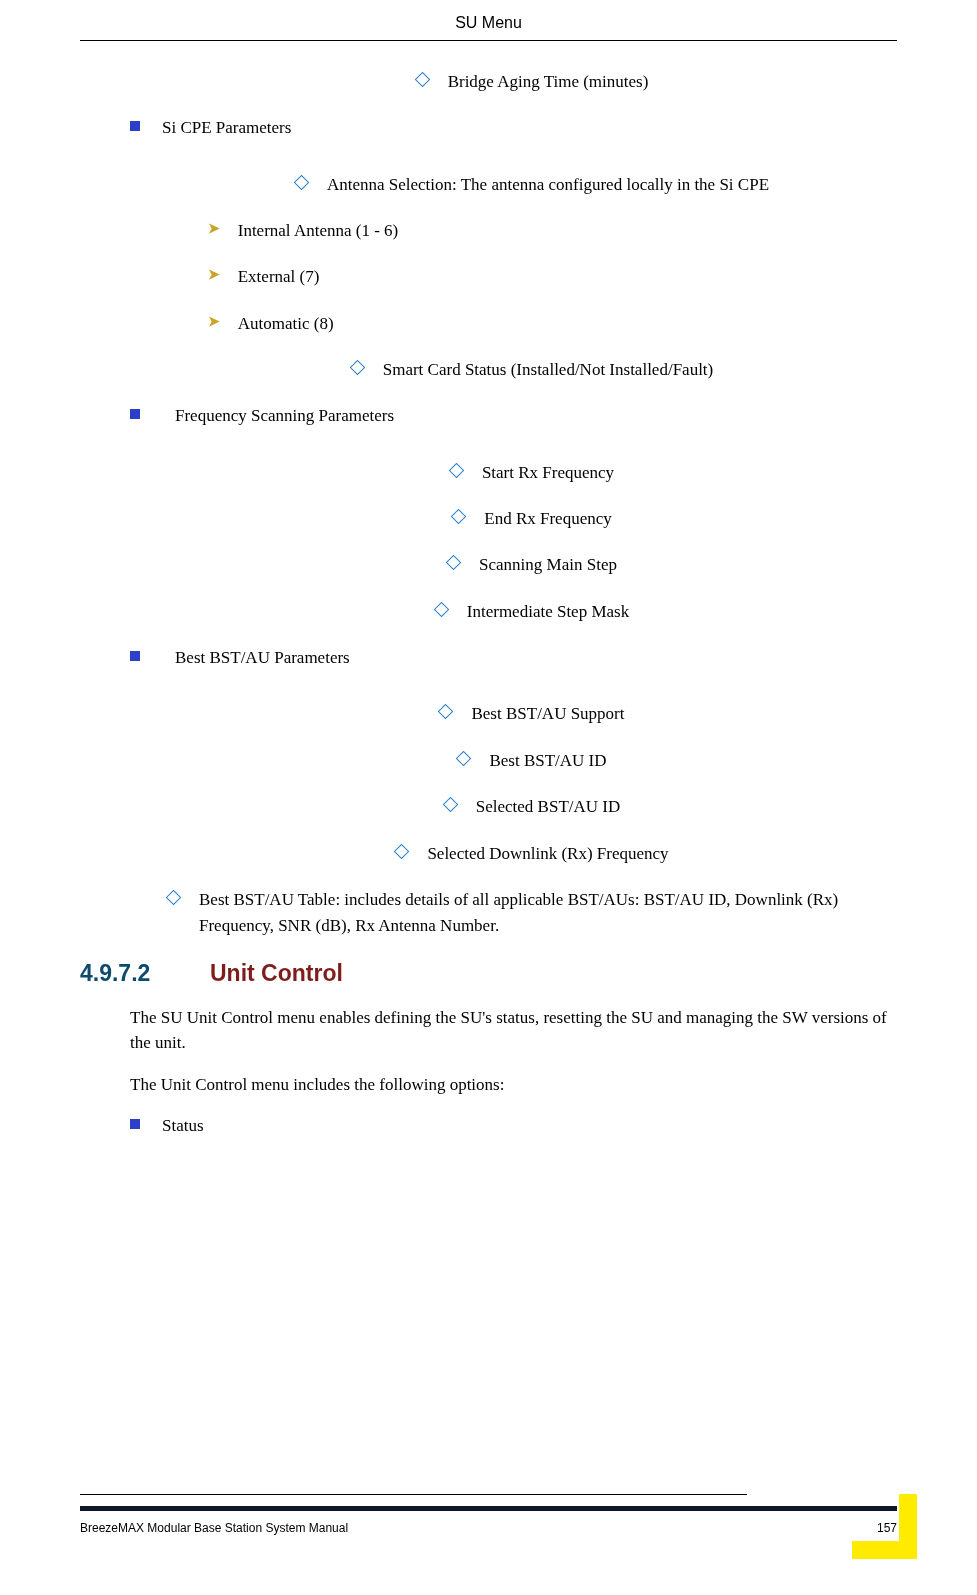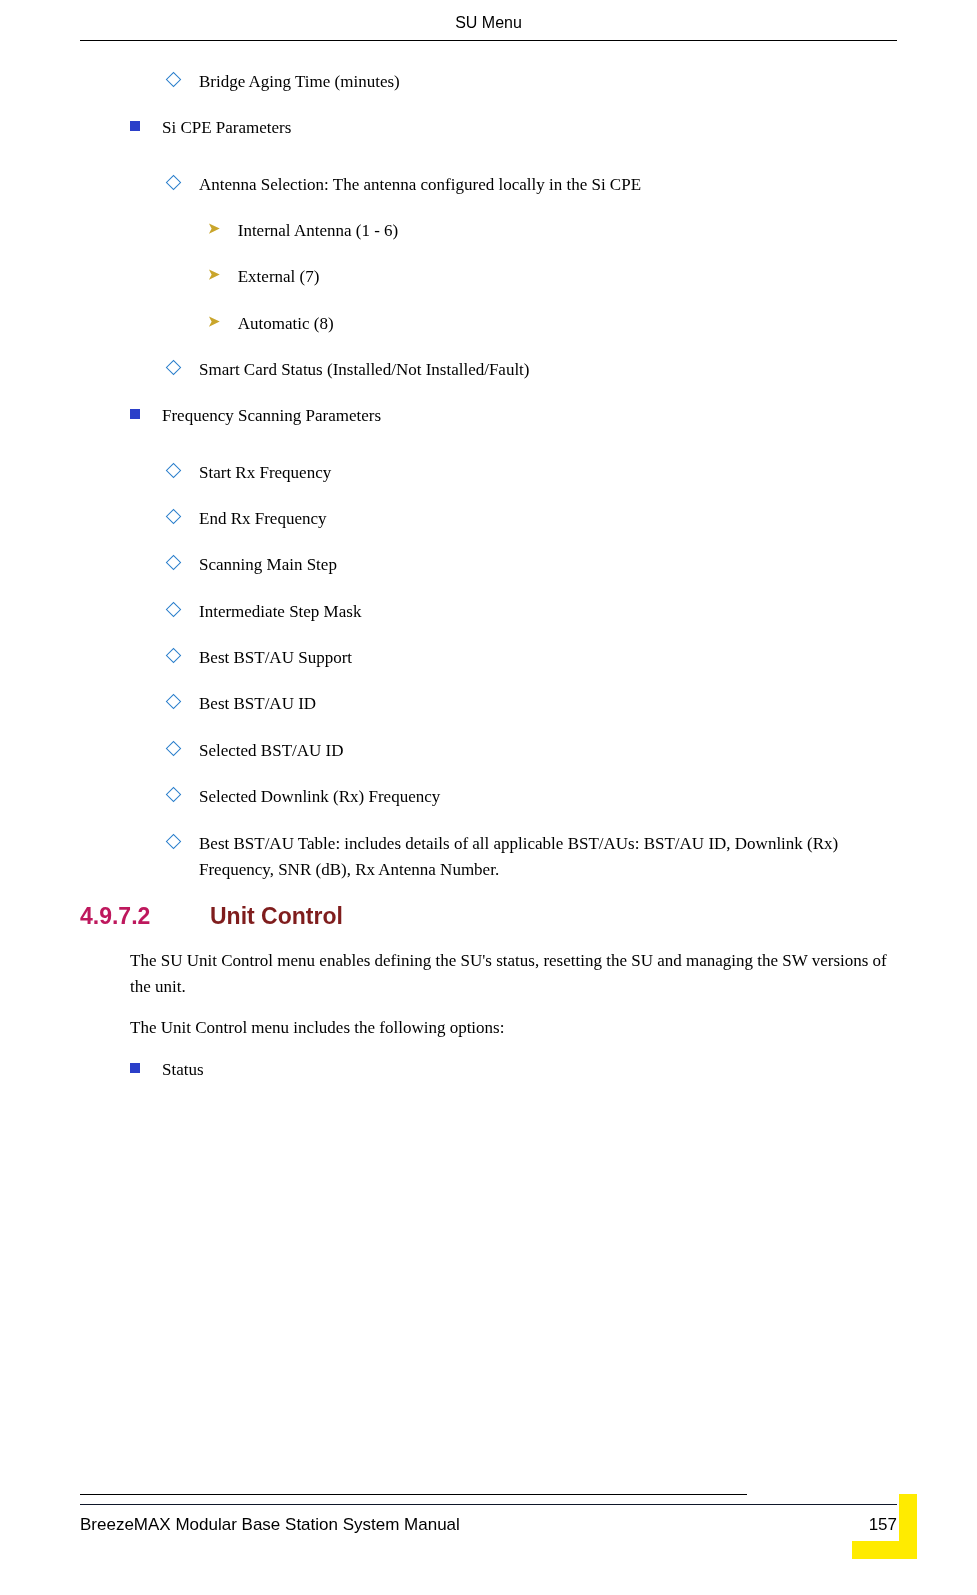--- a/index.html
+++ b/index.html
@@ -38,20 +38,21 @@
       background: #2b3fc9;
       margin-top: 6px;
       margin-right: 22px;
       flex-shrink: 0;
     }
     .l2 {
       display: flex;
       align-items: flex-start;
       margin-left: 88px;
       margin-bottom: 20px;
+      justify-content: center;
     }
     .diamond {
       width: 11px;
       height: 11px;
       border: 1.5px solid #2b7fcc;
       transform: rotate(45deg);
       margin-top: 5px;
       margin-right: 20px;
       flex-shrink: 0;
     }
@@ -74,21 +75,21 @@
     }
     .section-heading {
       display: flex;
       align-items: baseline;
       margin: 18px 0 18px 0;
     }
     .section-number {
       font-family: Arial, Helvetica, sans-serif;
       font-size: 23px;
       font-weight: bold;
-      color: #be185d;
+      color: #0c4a6e;
       width: 130px;
     }
     .section-title {
       font-family: Arial, Helvetica, sans-serif;
       font-size: 23px;
       font-weight: bold;
       color: #7f1d1d;
     }
     .para {
       margin-left: 50px;
@@ -97,22 +98,22 @@
     }
     .footer {
       position: absolute;
       bottom: 60px;
       left: 80px;
       right: 80px;
       display: flex;
       justify-content: space-between;
       align-items: center;
       font-family: Arial, Helvetica, sans-serif;
-      font-size: 17px;
-      border-top: 1px solid #0f172a;
+      font-size: 12px;
+      border-top: 5px solid #0f172a;
       padding-top: 10px;
     }
     .footer-rule2 {
       position: absolute;
       bottom: 100px;
       left: 80px;
       right: 230px;
       border-top: 1px solid #000;
     }
     .corner {
@@ -120,21 +121,21 @@
       bottom: 36px;
       right: 60px;
       width: 65px;
       height: 65px;
     }
     .corner .yellow {
       position: absolute;
       background: #FFEB00;
     }
     .gap-top { }
-    .gap-top2 { margin-top: 12px; }
+    .gap-top2 { margin-top: 12px; gap: 13px; }
   </style>
 </head>
 <body>
 
 <div class="header">SU Menu</div>
 
 <div class="content">
 
   <div class="l2">
     <div class="diamond"></div>
@@ -190,20 +191,24 @@
   <div class="l2">
     <div class="diamond"></div>
     <div class="item-text">Scanning Main Step</div>
   </div>
 
   <div class="l2">
     <div class="diamond"></div>
     <div class="item-text">Intermediate Step Mask</div>
   </div>
 
+  <div class="l1 gap-top2">
+    <div class="sq"></div>
+    <div class="item-text">Best BST/AU Parameters</div>
+  </div>
 
   <div class="l2 gap-top">
     <div class="diamond"></div>
     <div class="item-text">Best BST/AU Support</div>
   </div>
 
   <div class="l2">
     <div class="diamond"></div>
     <div class="item-text">Best BST/AU ID</div>
   </div>

